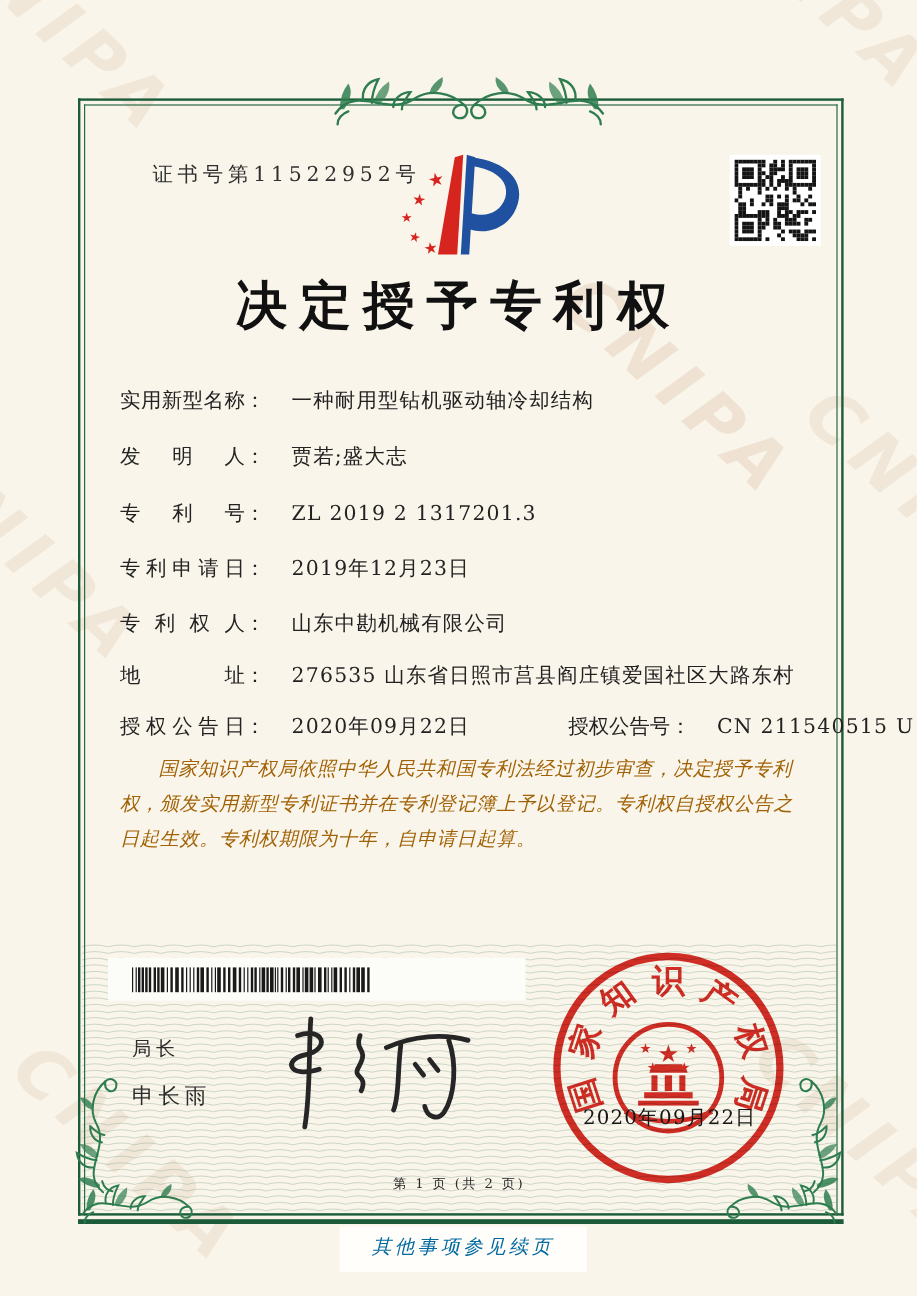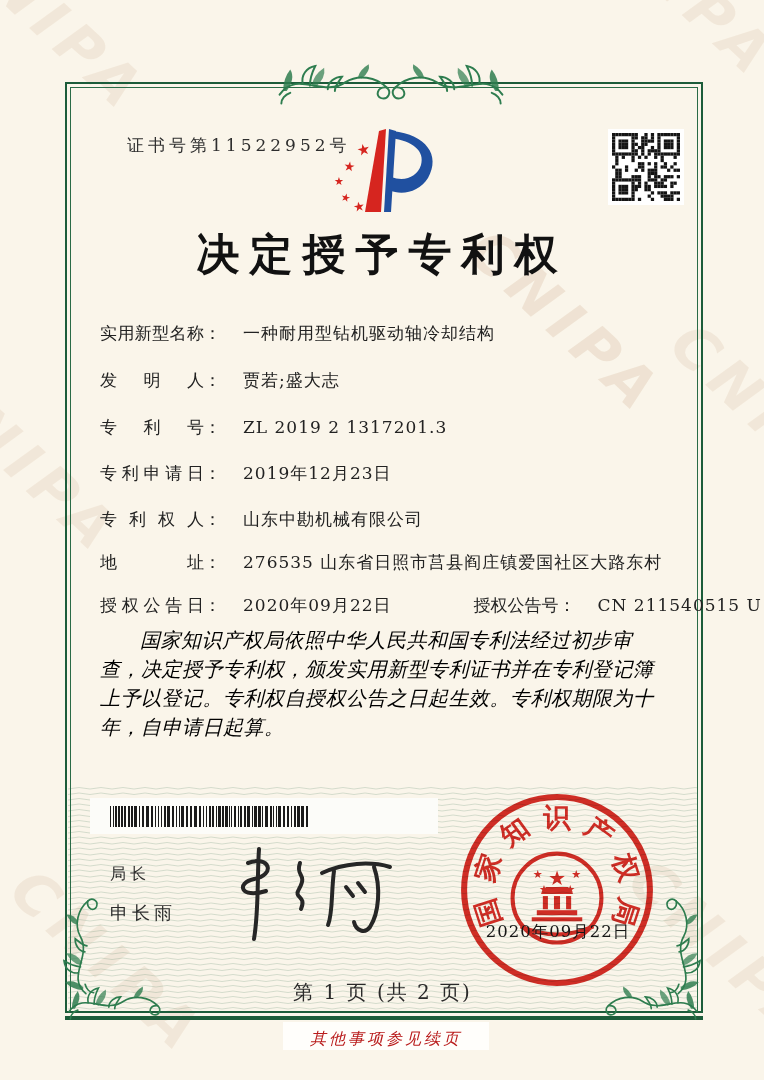--- a/index.html
+++ b/index.html
@@ -34,44 +34,44 @@
   
   .fields{position:absolute;left:100px;top:322px;width:566px;z-index:5;}
   .field-row{position:absolute;left:0;width:566px;font-size:17px;color:#222;white-space:nowrap;}
   .flabel{display:inline-block;width:104px;text-align:justify;text-align-last:justify;vertical-align:bottom;}
   .colon{display:inline-block;margin-right:10px;}
   .fvalue{letter-spacing:1px;margin-left:12px;}
   .flabel2{display:inline-block;margin-left:82px;}
 
   
   .legal{position:absolute;left:100px;top:626px;width:566px;z-index:5;
-      font-size:20px;line-height:29px;color:#000000;font-style:italic;}
+      font-size:16px;line-height:29px;color:#a16207;font-style:italic;}
   .legal p{margin:0;text-indent:2em;letter-spacing:.5px;}
 
   
   .barcode-strip{position:absolute;left:90px;top:798px;width:348px;height:36px;background:#fcfcf9;z-index:5;}
   .barcode{position:absolute;left:110px;top:806px;width:202px;height:21px;z-index:6;}
 
   
   .director-title{position:absolute;left:110px;top:864px;font-size:16px;letter-spacing:4px;color:#2b2b2b;z-index:6;font-family:Liberation Mono, monospace;}
   .director-name{position:absolute;left:110px;top:901px;font-size:18px;letter-spacing:4px;color:#2b2b2b;z-index:6;}
   .signature{position:absolute;left:218px;top:841px;width:190px;height:108px;z-index:6;}
 
   
   .seal{position:absolute;left:456px;top:789px;width:202px;height:202px;z-index:6;opacity:.95;mix-blend-mode:multiply;}
   .seal-char{fill:#d2231c;font-size:27px;font-weight:bold;text-anchor:middle;dominant-baseline:middle;
       font-family:"DejaVu Serif","Liberation Serif",serif;}
   .seal-date{position:absolute;left:468px;top:921px;width:180px;text-align:center;font-size:16.5px;
       letter-spacing:1px;color:#161616;z-index:7;}
 
   
-  .page-info{position:absolute;left:65px;top:979px;width:635px;text-align:center;font-size:20px;
+  .page-info{position:absolute;left:65px;top:979px;width:635px;text-align:center;font-size:11px;
       letter-spacing:2px;color:#2a2a2a;z-index:5;}
-  .footer-note{position:absolute;left:283px;top:1022px;width:206px;height:28px;line-height:33px;background:#fffefb;
-      text-align:center;font-size:16px;letter-spacing:3px;font-style:italic;color:#b91c1c;z-index:5;}
+  .footer-note{position:absolute;left:283px;top:1022px;width:206px;height:38px;line-height:33px;background:#fffefb;
+      text-align:center;font-size:16px;letter-spacing:3px;font-style:italic;color:#0369a1;z-index:5;}
 </style>
 </head>
 <body>
 
 <div class="page">
 
   <div class="wm" style="left:-70px;top:-14px">CNIPA</div>
   <div class="wm" style="left:560px;top:-48px">CNIPA</div>
   <div class="wm" style="left:446px;top:288px;opacity:.22">CNIPA</div>
   <div class="wm" style="left:-96px;top:428px">CNIPA</div>

